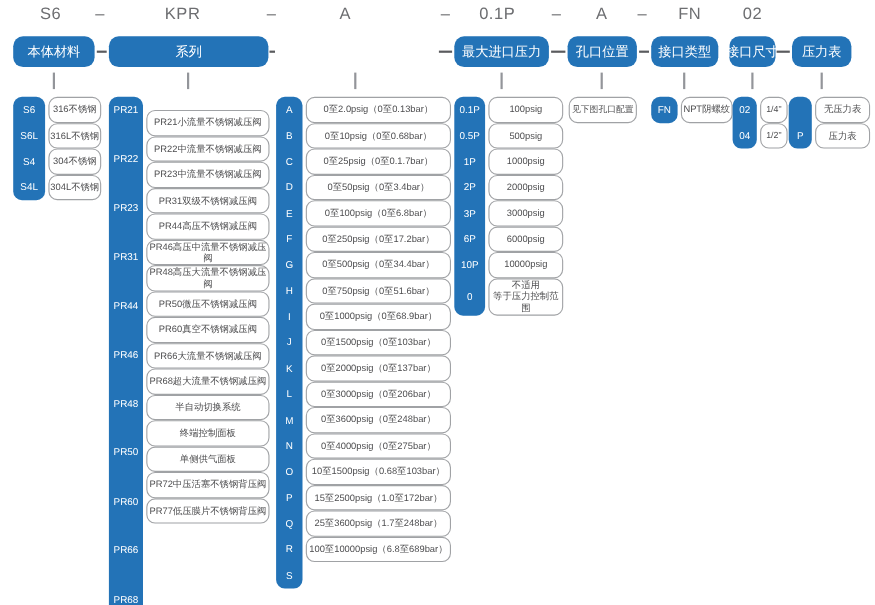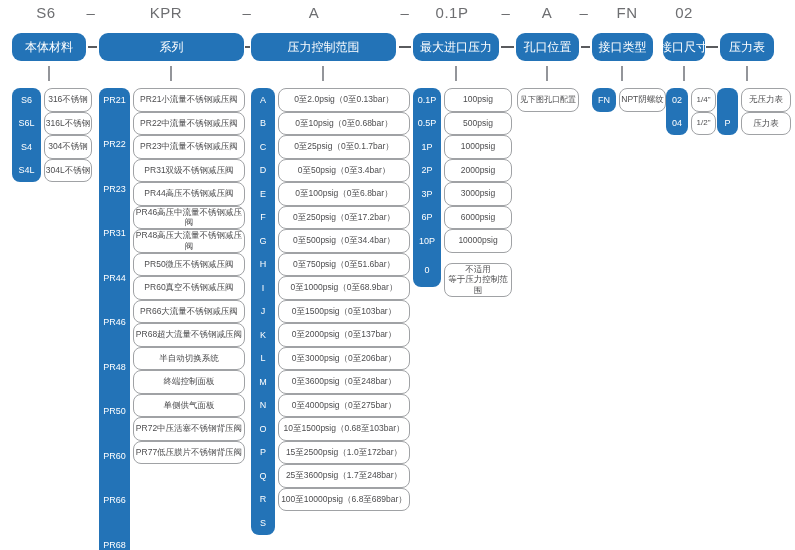--- a/index.html
+++ b/index.html
@@ -35,27 +35,27 @@
   .codes{position:absolute;background:var(--blue);border-radius:8px;display:flex;flex-direction:column;}
   .code-row{height:23.5px;flex:0 0 23.5px;display:flex;align-items:center;justify-content:center;
             color:#fff;font-size:9px;white-space:nowrap;}
   .labels{position:absolute;display:flex;flex-direction:column;}
   .label-box{height:23.5px;flex:0 0 23.5px;box-sizing:border-box;border:1px solid var(--border);
              border-radius:8px;background:#fff;display:flex;align-items:center;justify-content:center;
              color:var(--txt);font-size:8.5px;text-align:center;white-space:pre-line;line-height:1.25;}
   #col-body  .codes{left:12px;top:88px;width:29px;}
   #col-body  .labels{left:44px;top:88px;width:48px;}
   #col-series .codes{left:99px;top:88px;width:31px;gap:21px;}
-  #col-series .labels{left:133px;top:88px;width:112px;justify-content:center;}
+  #col-series .labels{left:133px;top:100px;width:112px;justify-content:center;}
   #col-range .codes{left:251px;top:88px;width:24px;}
   #col-range .labels{left:278px;top:88px;width:132px;}
   #col-inlet .codes{left:413px;top:88px;width:28px;}
   #col-inlet .labels{left:444px;top:88px;width:68px;}
   #col-inlet .code-row:last-child{height:34px;flex-basis:34px;}
-  #col-inlet .label-box:last-child{height:34px;flex-basis:34px;margin-top:10px;}
+  #col-inlet .label-box:last-child{height:34px;flex-basis:34px;}
   #col-port  .labels{left:517px;top:88px;width:62px;justify-content:center;}
   #col-port  .label-box{font-size:8px;}
   #col-type  .codes{left:592px;top:88px;width:24px;}
   #col-type  .labels{left:619px;top:88px;width:47px;}
   #col-size  .codes{left:666px;top:88px;width:22px;}
   #col-size  .labels{left:691px;top:88px;width:25px;}
   #col-size  .label-box{font-size:8px;}
   #col-gauge .codes{left:717px;top:88px;width:21px;}
   #col-gauge .labels{left:741px;top:88px;width:50px;}
 </style>
@@ -72,21 +72,20 @@
   <span class="mc" style="left:405px">–</span>
   <span class="mc" style="left:452px">0.1P</span>
   <span class="mc" style="left:506px">–</span>
   <span class="mc" style="left:547px">A</span>
   <span class="mc" style="left:584px">–</span>
   <span class="mc" style="left:627px">FN</span>
   <span class="mc" style="left:684px">02</span>
 
   <div class="hdr" id="h-body">本体材料</div>
   <div class="hdr" id="h-series">系列</div>
-  <div class="hdr" id="h-range">压力控制范围</div>
   <div class="hdr" id="h-inlet">最大进口压力</div>
   <div class="hdr" id="h-port">孔口位置</div>
   <div class="hdr" id="h-type">接口类型</div>
   <div class="hdr" id="h-size">接口尺寸</div>
   <div class="hdr" id="h-gauge">压力表</div>
 
   <div class="hdash" style="left:88px;width:9px"></div>
   <div class="hdash" style="left:245px;width:5px"></div>
   <div class="hdash" style="left:399px;width:12px"></div>
   <div class="hdash" style="left:501px;width:13px"></div>

